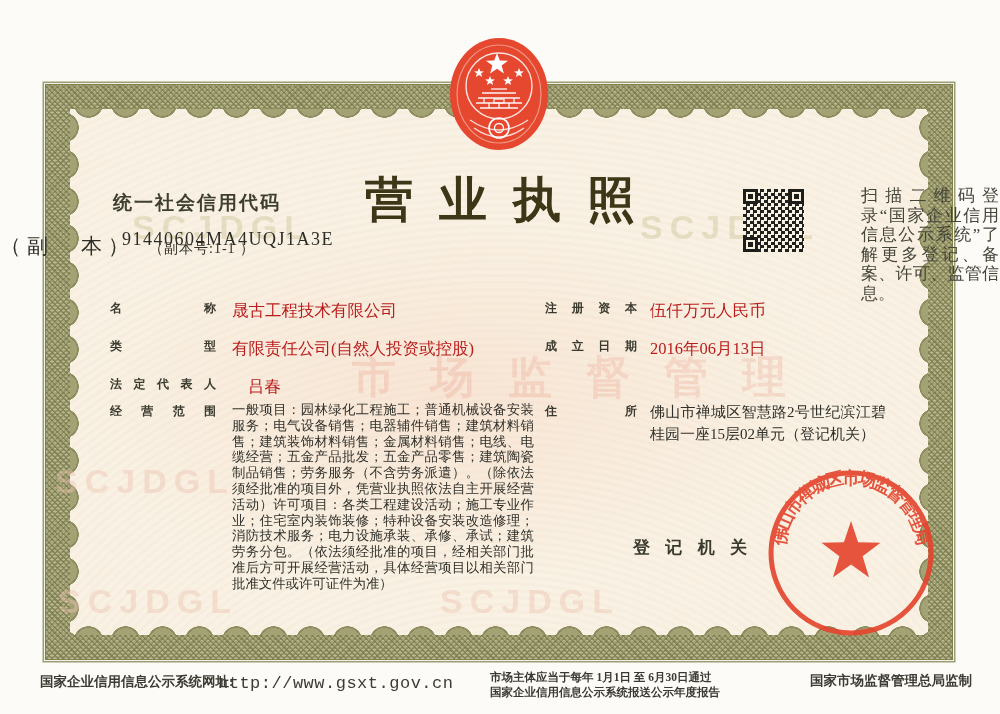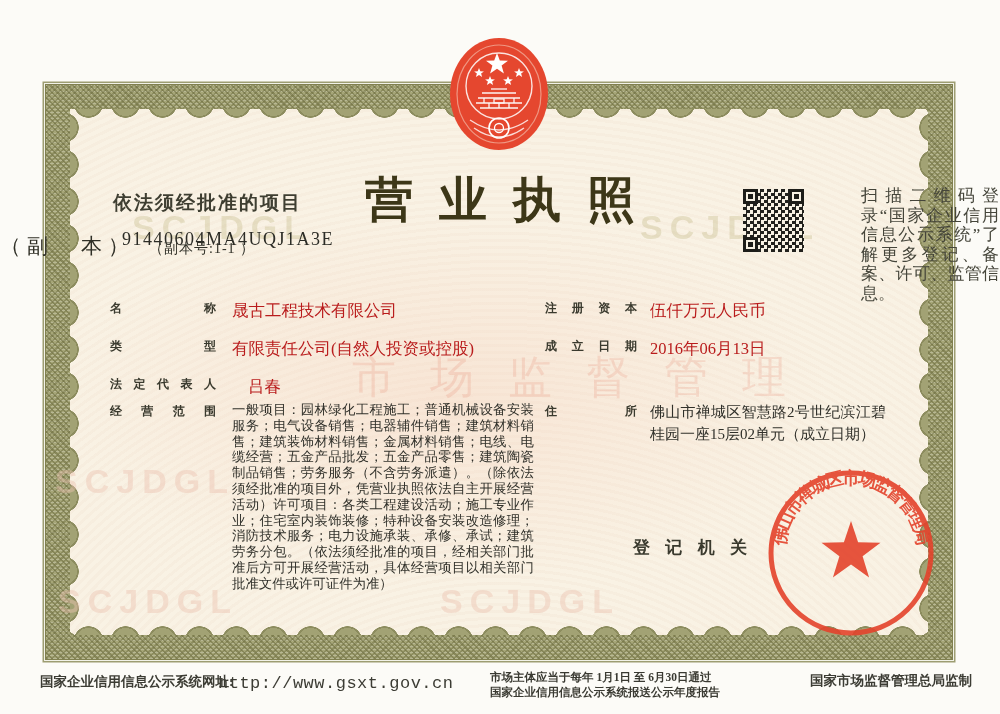--- a/index.html
+++ b/index.html
@@ -43,21 +43,21 @@
     background-size:14px 37px;background-repeat:repeat-y;}
   .sc-right{top:0;bottom:0;right:0;width:14px;
     background-image:radial-gradient(circle at 20px 50%, #a2a274 0 13px, #8c8c5e 13px 14.5px, transparent 15px);
     background-size:14px 37px;background-repeat:repeat-y;background-position:100% 0;}
 
   
   .wm{position:absolute;font-family:"Liberation Sans",sans-serif;font-weight:bold;
       letter-spacing:7px;font-size:34px;pointer-events:none;white-space:nowrap;}
   .wm-olive{color:rgba(186,176,120,.30);}
   .wm-pink{color:rgba(236,196,178,.45);}
-  .wm-red-cn{position:absolute;font-size:44px;font-weight:normal;letter-spacing:34px;
+  .wm-red-cn{position:absolute;font-size:44px;font-weight:bold;letter-spacing:34px;
       color:rgba(222,96,68,.15);white-space:nowrap;pointer-events:none;}
 
   
   .credit-label{position:absolute;left:113px;top:190px;font-size:19px;font-weight:600;color:#3e3e31;letter-spacing:2px;}
   .credit-code{position:absolute;left:112px;top:229px;font-size:18px;color:#2c2c26;letter-spacing:1.5px;margin-left:10px;}
   .title{position:absolute;left:0;top:168px;width:100%;text-align:center;
          font-size:48px;font-weight:bold;color:#3d3718;letter-spacing:26px;text-indent:26px;
          font-family:"Liberation Sans","DejaVu Sans",sans-serif;}
   .subtitle-row{position:absolute;left:0;top:232px;width:100%;text-align:left;color:#2f2f26;}
   .subtitle{font-size:21px;letter-spacing:6px;}
@@ -138,21 +138,21 @@
       <path d="M32,72 H70"></path>
       <rect x="46" y="63" width="10" height="4"></rect>
       <path d="M36,62 v5 M66,62 v5 M41,67 v5 M61,67 v5 M51,67 v5"></path>
     </g>
     <circle cx="51" cy="92" r="10" fill="none" stroke="#fff" stroke-width="1.6"></circle>
     <circle cx="51" cy="92" r="4.5" fill="none" stroke="#fff" stroke-width="1.3"></circle>
     <path d="M22,84 Q51,104 80,84" fill="none" stroke="#fff" stroke-width="1.4" opacity=".8"></path>
     <path d="M26,92 Q51,110 76,92" fill="none" stroke="#fff" stroke-width="1.4" opacity=".8"></path>
   </svg>
 
-  <div class="credit-label">依法须经批准的项目</div>
+  <div class="credit-label">统一社会信用代码</div>
   <div class="credit-code">91440604MA4UQJ1A3E</div>
   <div class="title">营业执照</div>
   <div class="subtitle-row">
     <span class="subtitle">（副　本）</span>
     <span class="copy-no">（副本号:1-1 ）</span>
   </div>
 
   <div class="qr">
     <div class="finder f-tl"></div>
     <div class="finder f-tr"></div>
@@ -172,21 +172,21 @@
   <div class="flabel fl-left" style="top:403px">经营范围</div>
   <div class="scope">一般项目：园林绿化工程施工；普通机械设备安装服务；电气设备销售；电器辅件销售；建筑材料销售；建筑装饰材料销售；金属材料销售；电线、电缆经营；五金产品批发；五金产品零售；建筑陶瓷制品销售；劳务服务（不含劳务派遣）。（除依法须经批准的项目外，凭营业执照依法自主开展经营活动）许可项目：各类工程建设活动；施工专业作业；住宅室内装饰装修；特种设备安装改造修理；消防技术服务；电力设施承装、承修、承试；建筑劳务分包。（依法须经批准的项目，经相关部门批准后方可开展经营活动，具体经营项目以相关部门批准文件或许可证件为准）</div>
 
   <div class="flabel fl-right" style="top:300px">注册资本</div>
   <div class="fvalue" style="left:650px;top:300px">伍仟万元人民币</div>
 
   <div class="flabel fl-right" style="top:338px">成立日期</div>
   <div class="fvalue" style="left:650px;top:338px">2016年06月13日</div>
 
   <div class="flabel fl-right" style="top:403px">住所</div>
-  <div class="addr">佛山市禅城区智慧路2号世纪滨江碧桂园一座15层02单元（成立日期）</div>
+  <div class="addr">佛山市禅城区智慧路2号世纪滨江碧桂园一座15层02单元（登记机关）</div>
 
   <div class="reg-label">登记机关</div>
 
   <svg class="seal" viewBox="0 0 176 176">
     <circle cx="88" cy="88" r="80" fill="none" stroke="#e4432c" stroke-width="5"></circle>
     <polygon fill="#e4432c" points="88,56 95.1,77.3 117.5,77.7 99.6,91.2 106.1,112.6 88,99.5 69.9,112.6 76.4,91.2 58.5,77.7 80.9,77.3"></polygon>
     <path id="sealArc" d="M 24.2,101.5 A 66,66 0 1 1 151.8,101.5" fill="none"></path>
     <text font-size="17.5" fill="#e4432c" font-weight="bold" font-family="'Liberation Sans',sans-serif">
       <textPath href="#sealArc" startOffset="50%" text-anchor="middle" textLength="200">佛山市禅城区市场监督管理局</textPath>
     </text>

